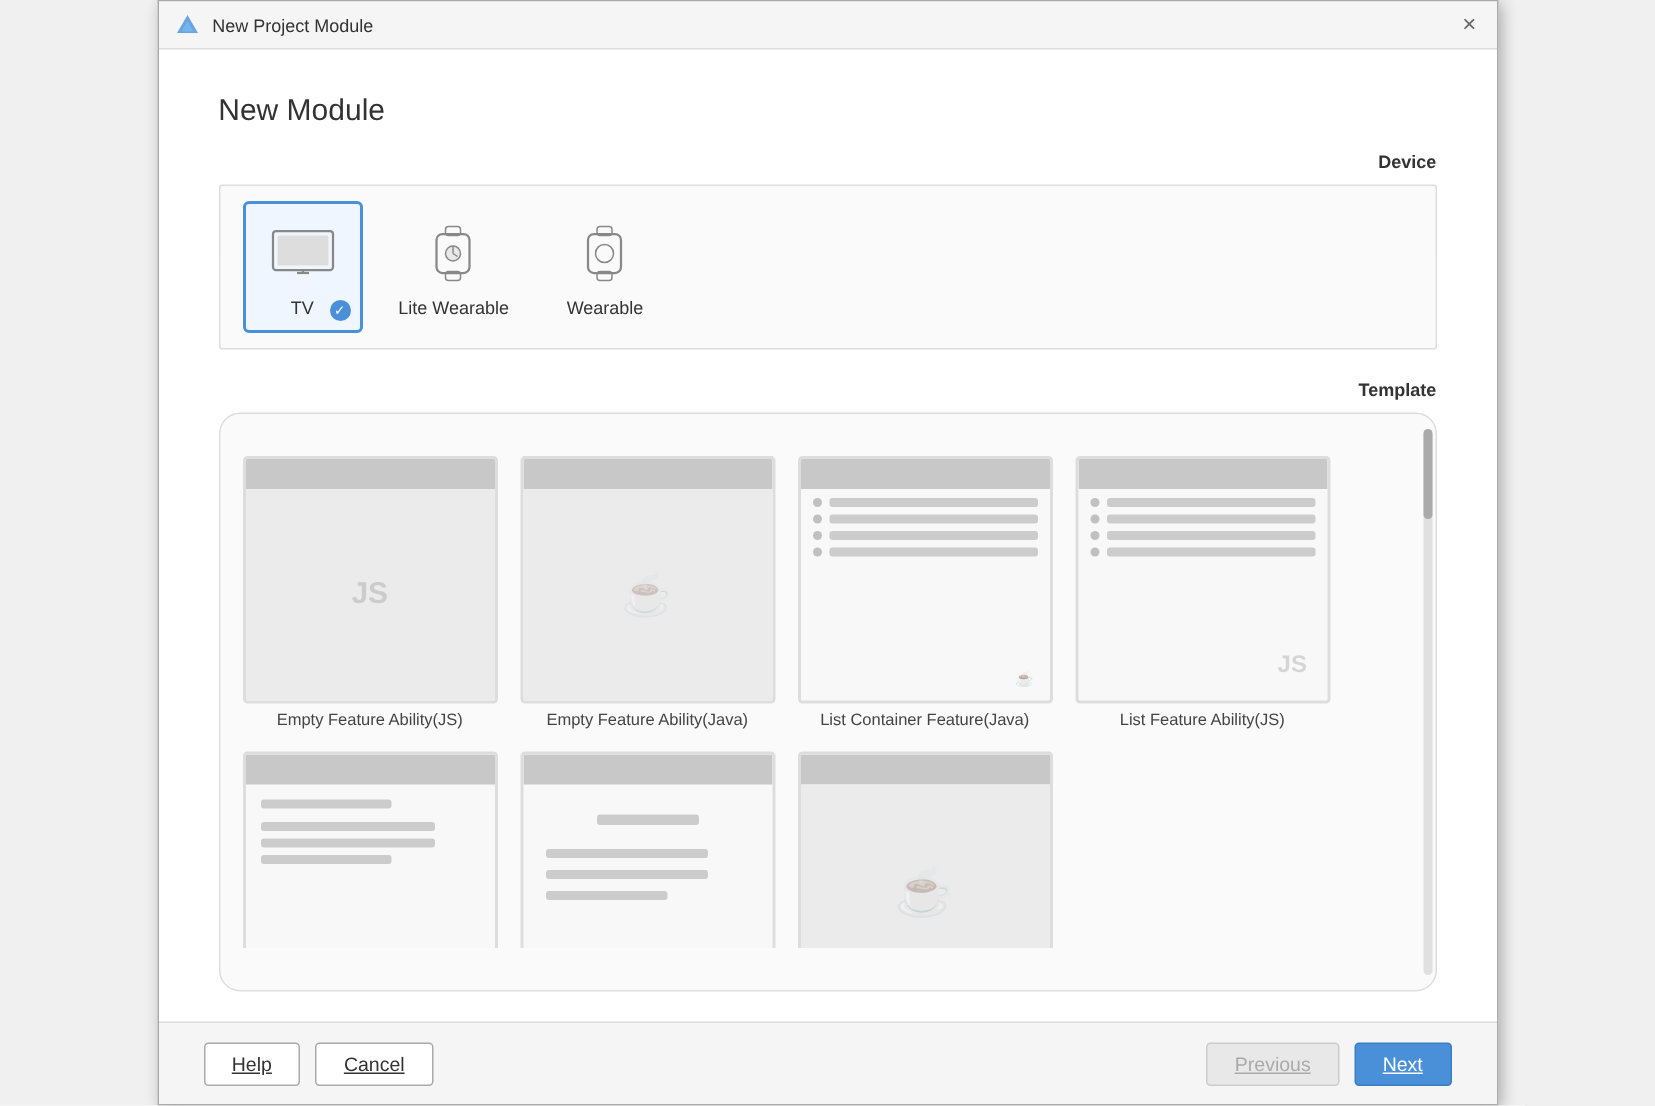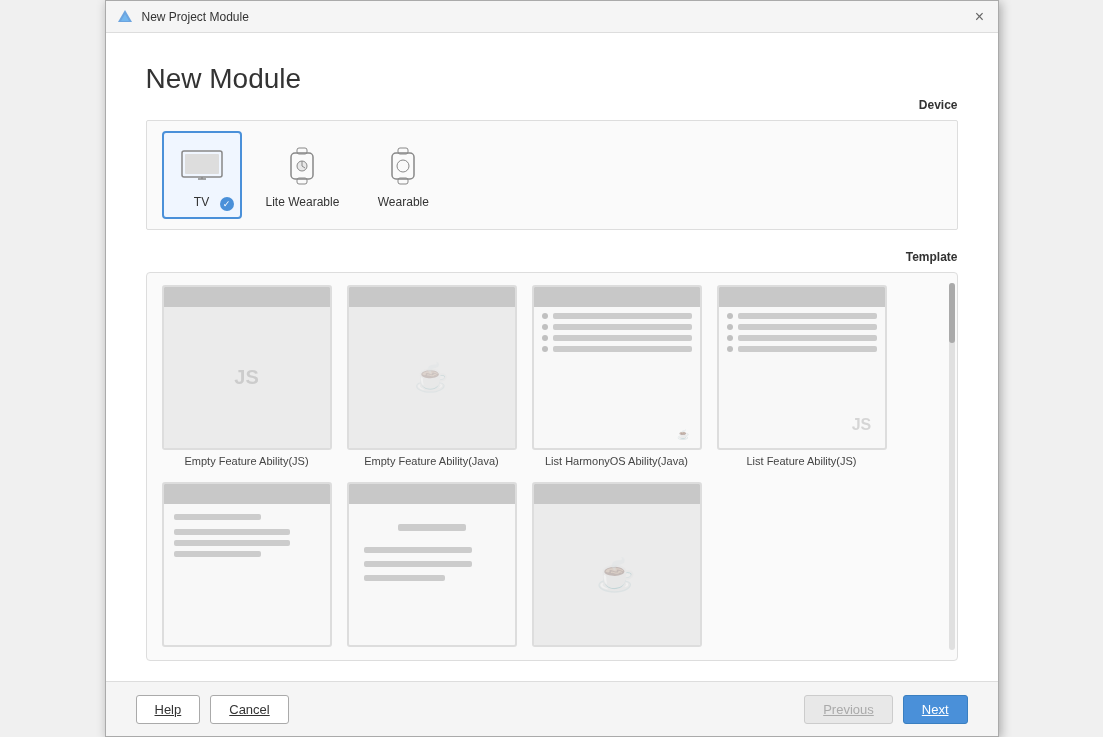--- a/index.html
+++ b/index.html
@@ -55,24 +55,24 @@
       font-size: 16px;
     }
     .content {
       flex: 1;
       padding: 30px 40px 20px 40px;
       overflow: hidden;
       display: flex;
       flex-direction: column;
     }
     .page-title {
-      font-size: 28px;
+      font-size: 20px;
       font-weight: 400;
       color: #333;
-      margin-bottom: 3px;
+      margin-bottom: 15px;
     }
     .section-label {
       font-size: 12px;
       font-weight: 600;
       color: #333;
       margin-bottom: 8px;
       text-align: right;
     }
     .device-panel {
       border: 1px solid #dddddd;
@@ -120,22 +120,22 @@
       color: white;
       font-size: 9px;
     }
     .device-name {
       font-size: 12px;
       color: #333;
       text-align: center;
     }
     .template-panel {
       border: 1px solid #dddddd;
-      border-radius: 4px;
-      padding: 12px 15px;
+      border-radius: 14px;
+      padding: 28px 15px;
       flex: 1;
       overflow: hidden;
       background: #fafafa;
       position: relative;
     }
     .template-grid {
       display: flex;
       flex-wrap: wrap;
       gap: 15px;
       overflow-y: auto;
@@ -462,21 +462,21 @@
                 <div class="list-dot"></div>
                 <div class="list-line-fill"></div>
               </div>
               <div class="list-card-row">
                 <div class="list-dot"></div>
                 <div class="list-line-fill"></div>
               </div>
               <span class="mock-icon-java-text">☕</span>
             </div>
           </div>
-          <span class="template-name">List HarmonyOS Ability(Java)</span>
+          <span class="template-name">List Container Feature(Java)</span>
         </div>
 
         <div class="template-item">
           <div class="template-card">
             <div class="template-card-header"></div>
             <div class="list-card-body">
               <div class="list-card-row">
                 <div class="list-dot"></div>
                 <div class="list-line-fill"></div>
               </div>

